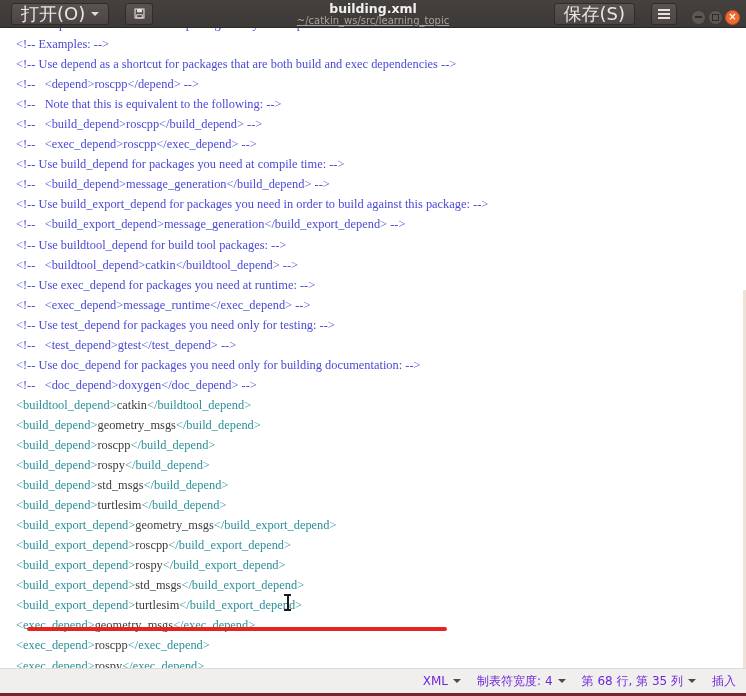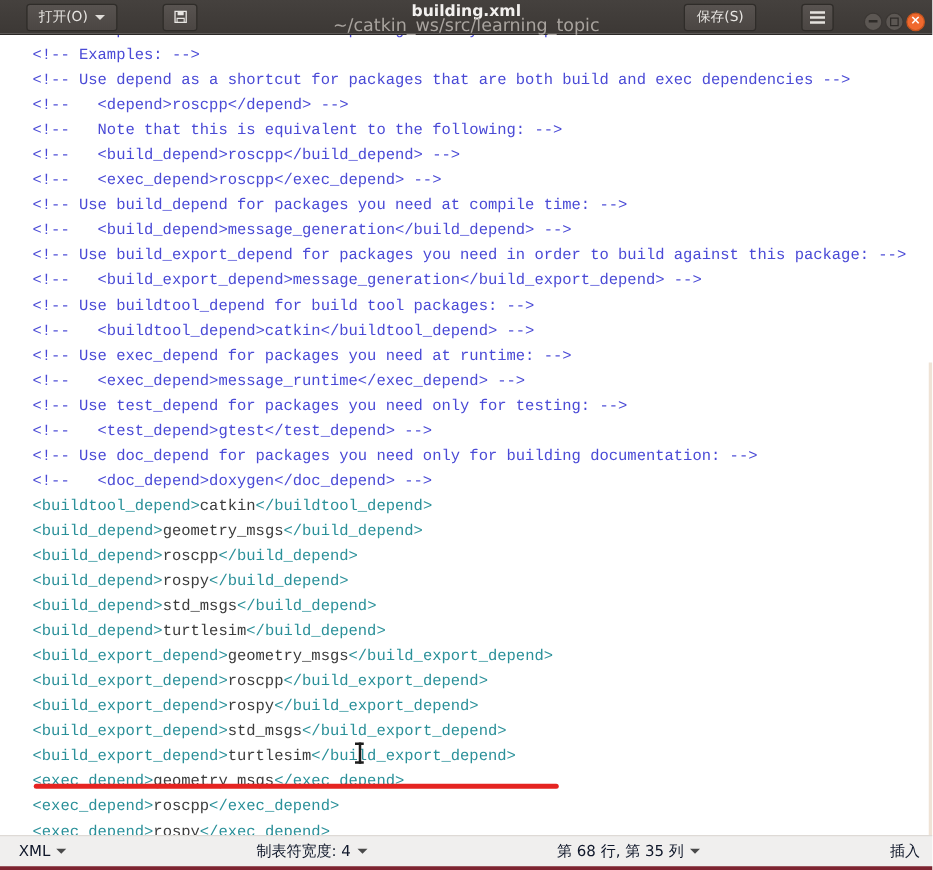--- a/index.html
+++ b/index.html
@@ -34,26 +34,26 @@
     user-select: none;
   }
 
   .tb-btn {
     height: 22px;
     display: flex;
     align-items: center;
     justify-content: center;
     gap: 4px;
     padding: 0 9px;
-    margin: 0 18px;
+    margin: 0 8px;
     border-radius: 3px;
     background: linear-gradient(to bottom, #585350 0%, #4b4643 100%);
     border: 1px solid #2f2c29;
     color: #e8e6e3;
-    font-size: 11px;
+    font-size: 18px;
     white-space: nowrap;
     cursor: pointer;
   }
 
   .caret {
     width: 0; height: 0;
     border-left: 4px solid transparent;
     border-right: 4px solid transparent;
     border-top: 4px solid #e0ddd9;
     margin-left: 2px;
@@ -77,23 +77,24 @@
     justify-content: center;
     pointer-events: none;
   }
   .title-main {
     font-size: 12.5px;
     font-weight: bold;
     color: #f2f0ee;
     line-height: 13px;
   }
   .title-sub {
-    font-size: 14px;
+    font-size: 10px;
     color: #a8a39e;
     line-height: 12px;
+    text-decoration: underline;
   }
 
   .tb-right {
     margin-left: auto;
     display: flex;
     align-items: flex-end;
     z-index: 2;
   }
 
   .hamburger {
@@ -139,22 +140,22 @@
     flex: 1 1 auto;
     background: #ffffff;
     overflow: hidden;
   }
 
   .code {
     position: absolute;
     top: -14px;
     left: 0;
     right: 0;
-    padding: 0 0 0 26px;
-    font-family: Liberation Mono, monospace;
+    padding: 0 0 0 16px;
+    font-family: Liberation Serif, serif;
     font-size: 12.4px;
     line-height: 20.05px;
     white-space: pre;
     color: #2e3436;
     letter-spacing: 0px;
   }
 
   .ln { height: 20.05px; }
 
   .cmt  { color: #4a4ad6; }
@@ -216,25 +217,25 @@
 
   
   .statusbar {
     height: 28px;
     min-height: 28px;
     background: #f0efee;
     border-top: 1px solid #dedad6;
     border-bottom: 3px solid #7d2430;
     display: flex;
     align-items: center;
-    justify-content: space-between;
+    justify-content: flex-end;
     gap: 16px;
-    padding: 0 10px 0 15px;
+    padding: 0 10px 0 0;
     font-size: 12px;
-    color: #0f172a;
+    color: #6d28d9;
     position: relative;
     z-index: 7;
   }
   .sb-item {
     display: flex;
     align-items: center;
     gap: 5px;
     white-space: nowrap;
     cursor: pointer;
   }

